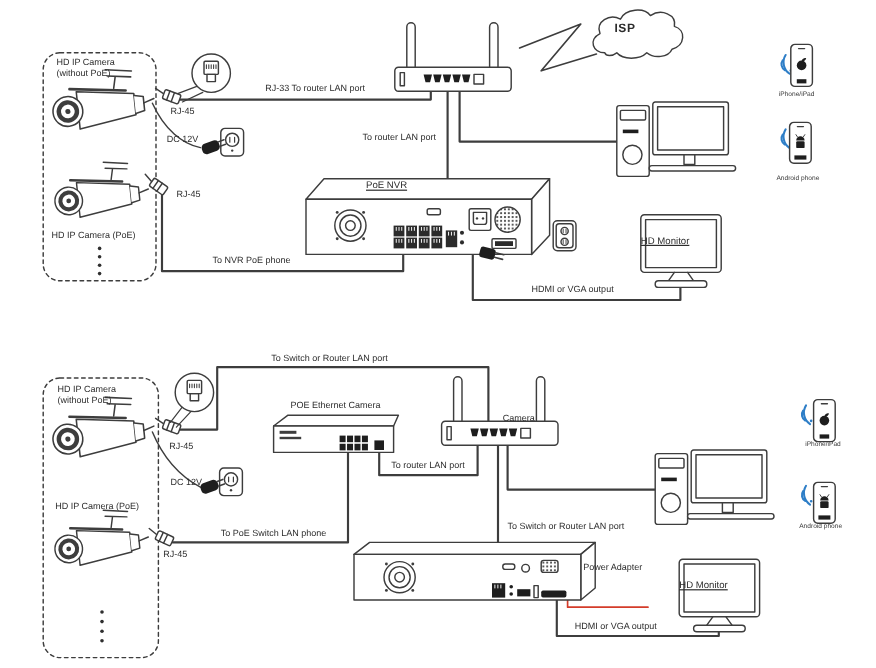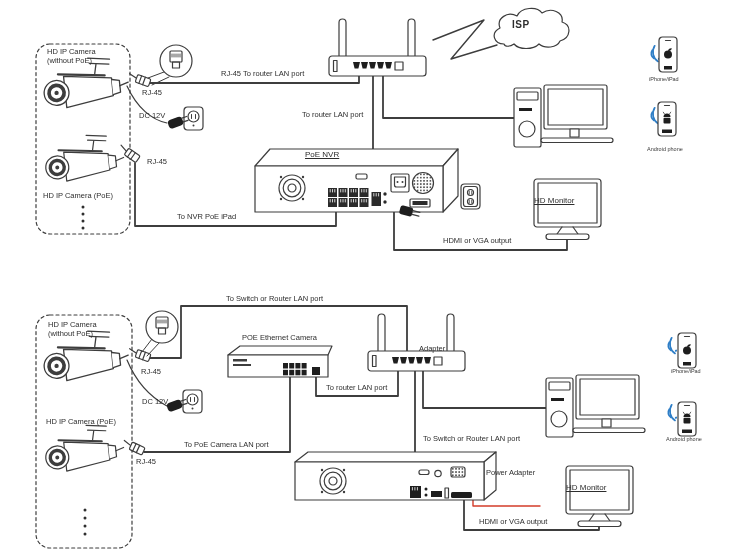--- a/index.html
+++ b/index.html
@@ -291,41 +291,41 @@
 <use href="#androidph" transform="translate(678,402)"></use>
 
 </svg>
 
 <div class="lbl" style="left:47px;top:47px">HD IP Camera</div>
 <div class="lbl" style="left:47px;top:56px">(without PoE)</div>
 <div class="lbl" style="left:142px;top:88px">RJ-45</div>
 <div class="lbl" style="left:139px;top:111px">DC 12V</div>
 <div class="lbl" style="left:147px;top:157px">RJ-45</div>
 <div class="lbl" style="left:43px;top:191px">HD IP Camera (PoE)</div>
-<div class="lbl" style="left:221px;top:69px">RJ-45 To router LAN port</div>
+<div class="lbl" style="left:221px;top:69px">RJ-33 To router LAN port</div>
 <div class="lbl" style="left:302px;top:110px">To router LAN port</div>
 <div class="lbl big" style="left:512px;top:19px">ISP</div>
 <div class="lbl md" style="left:305px;top:150px">PoE NVR</div>
-<div class="lbl" style="left:177px;top:212px">To NVR PoE iPad</div>
+<div class="lbl" style="left:177px;top:212px">To NVR PoE phone</div>
 <div class="lbl" style="left:443px;top:236px">HDMI or VGA output</div>
 <div class="lbl md center" style="left:534px;top:196px;width:67px">HD Monitor</div>
 <div class="lbl small" style="left:649px;top:76px">iPhone/iPad</div>
 <div class="lbl small" style="left:647px;top:146px">Android phone</div>
 
 <div class="lbl" style="left:48px;top:320px">HD IP Camera</div>
 <div class="lbl" style="left:48px;top:329px">(without PoE)</div>
 <div class="lbl" style="left:141px;top:367px">RJ-45</div>
 <div class="lbl" style="left:142px;top:397px">DC 12V</div>
 <div class="lbl" style="left:46px;top:417px">HD IP Camera (PoE)</div>
 <div class="lbl" style="left:136px;top:457px">RJ-45</div>
 <div class="lbl" style="left:226px;top:294px">To Switch or Router LAN port</div>
 <div class="lbl" style="left:242px;top:333px">POE Ethernet Camera</div>
 <div class="lbl" style="left:326px;top:383px">To router LAN port</div>
-<div class="lbl" style="left:419px;top:344px">Adapter</div>
-<div class="lbl" style="left:184px;top:440px">To PoE Camera LAN port</div>
+<div class="lbl" style="left:419px;top:344px">Camera</div>
+<div class="lbl" style="left:184px;top:440px">To PoE Switch LAN phone</div>
 <div class="lbl" style="left:423px;top:434px">To Switch or Router LAN port</div>
 <div class="lbl" style="left:486px;top:468px">Power Adapter</div>
 <div class="lbl" style="left:479px;top:517px">HDMI or VGA output</div>
 <div class="lbl md center" style="left:566px;top:483px;width:67px">HD Monitor</div>
 <div class="lbl small" style="left:671px;top:368px">iPhone/iPad</div>
 <div class="lbl small" style="left:666px;top:436px">Android phone</div>
 
 </div>
 
 </body></html>

